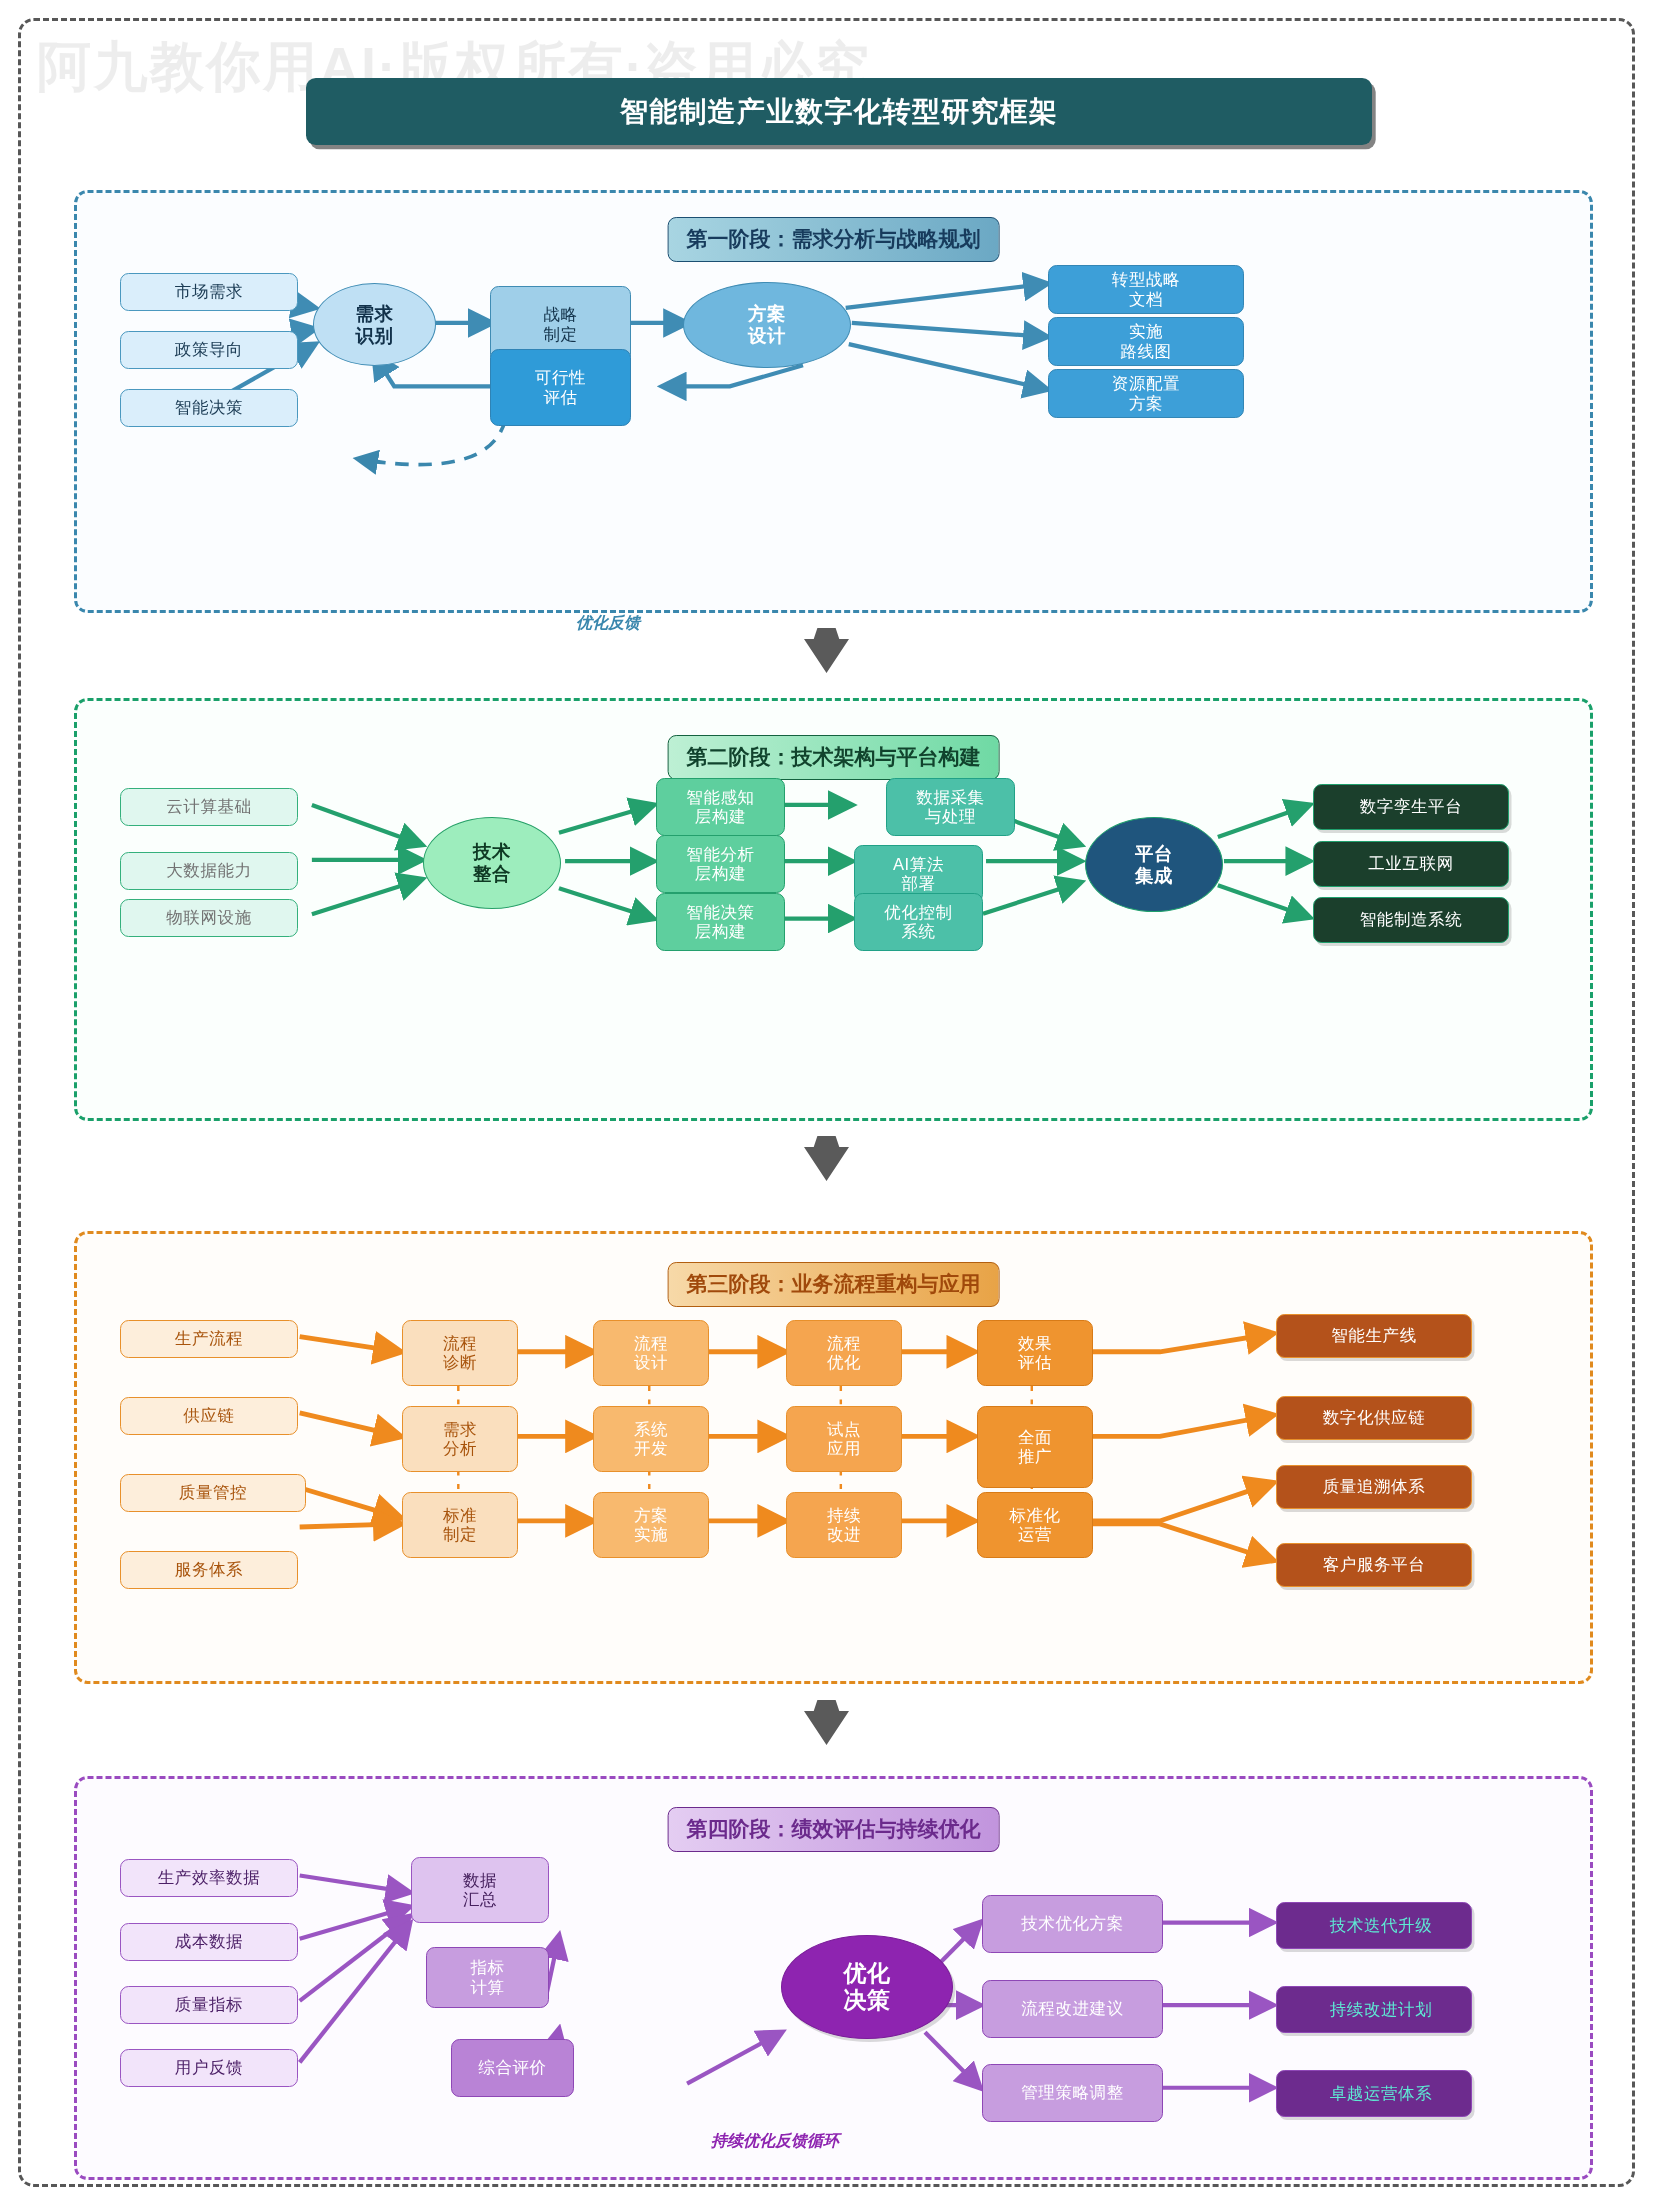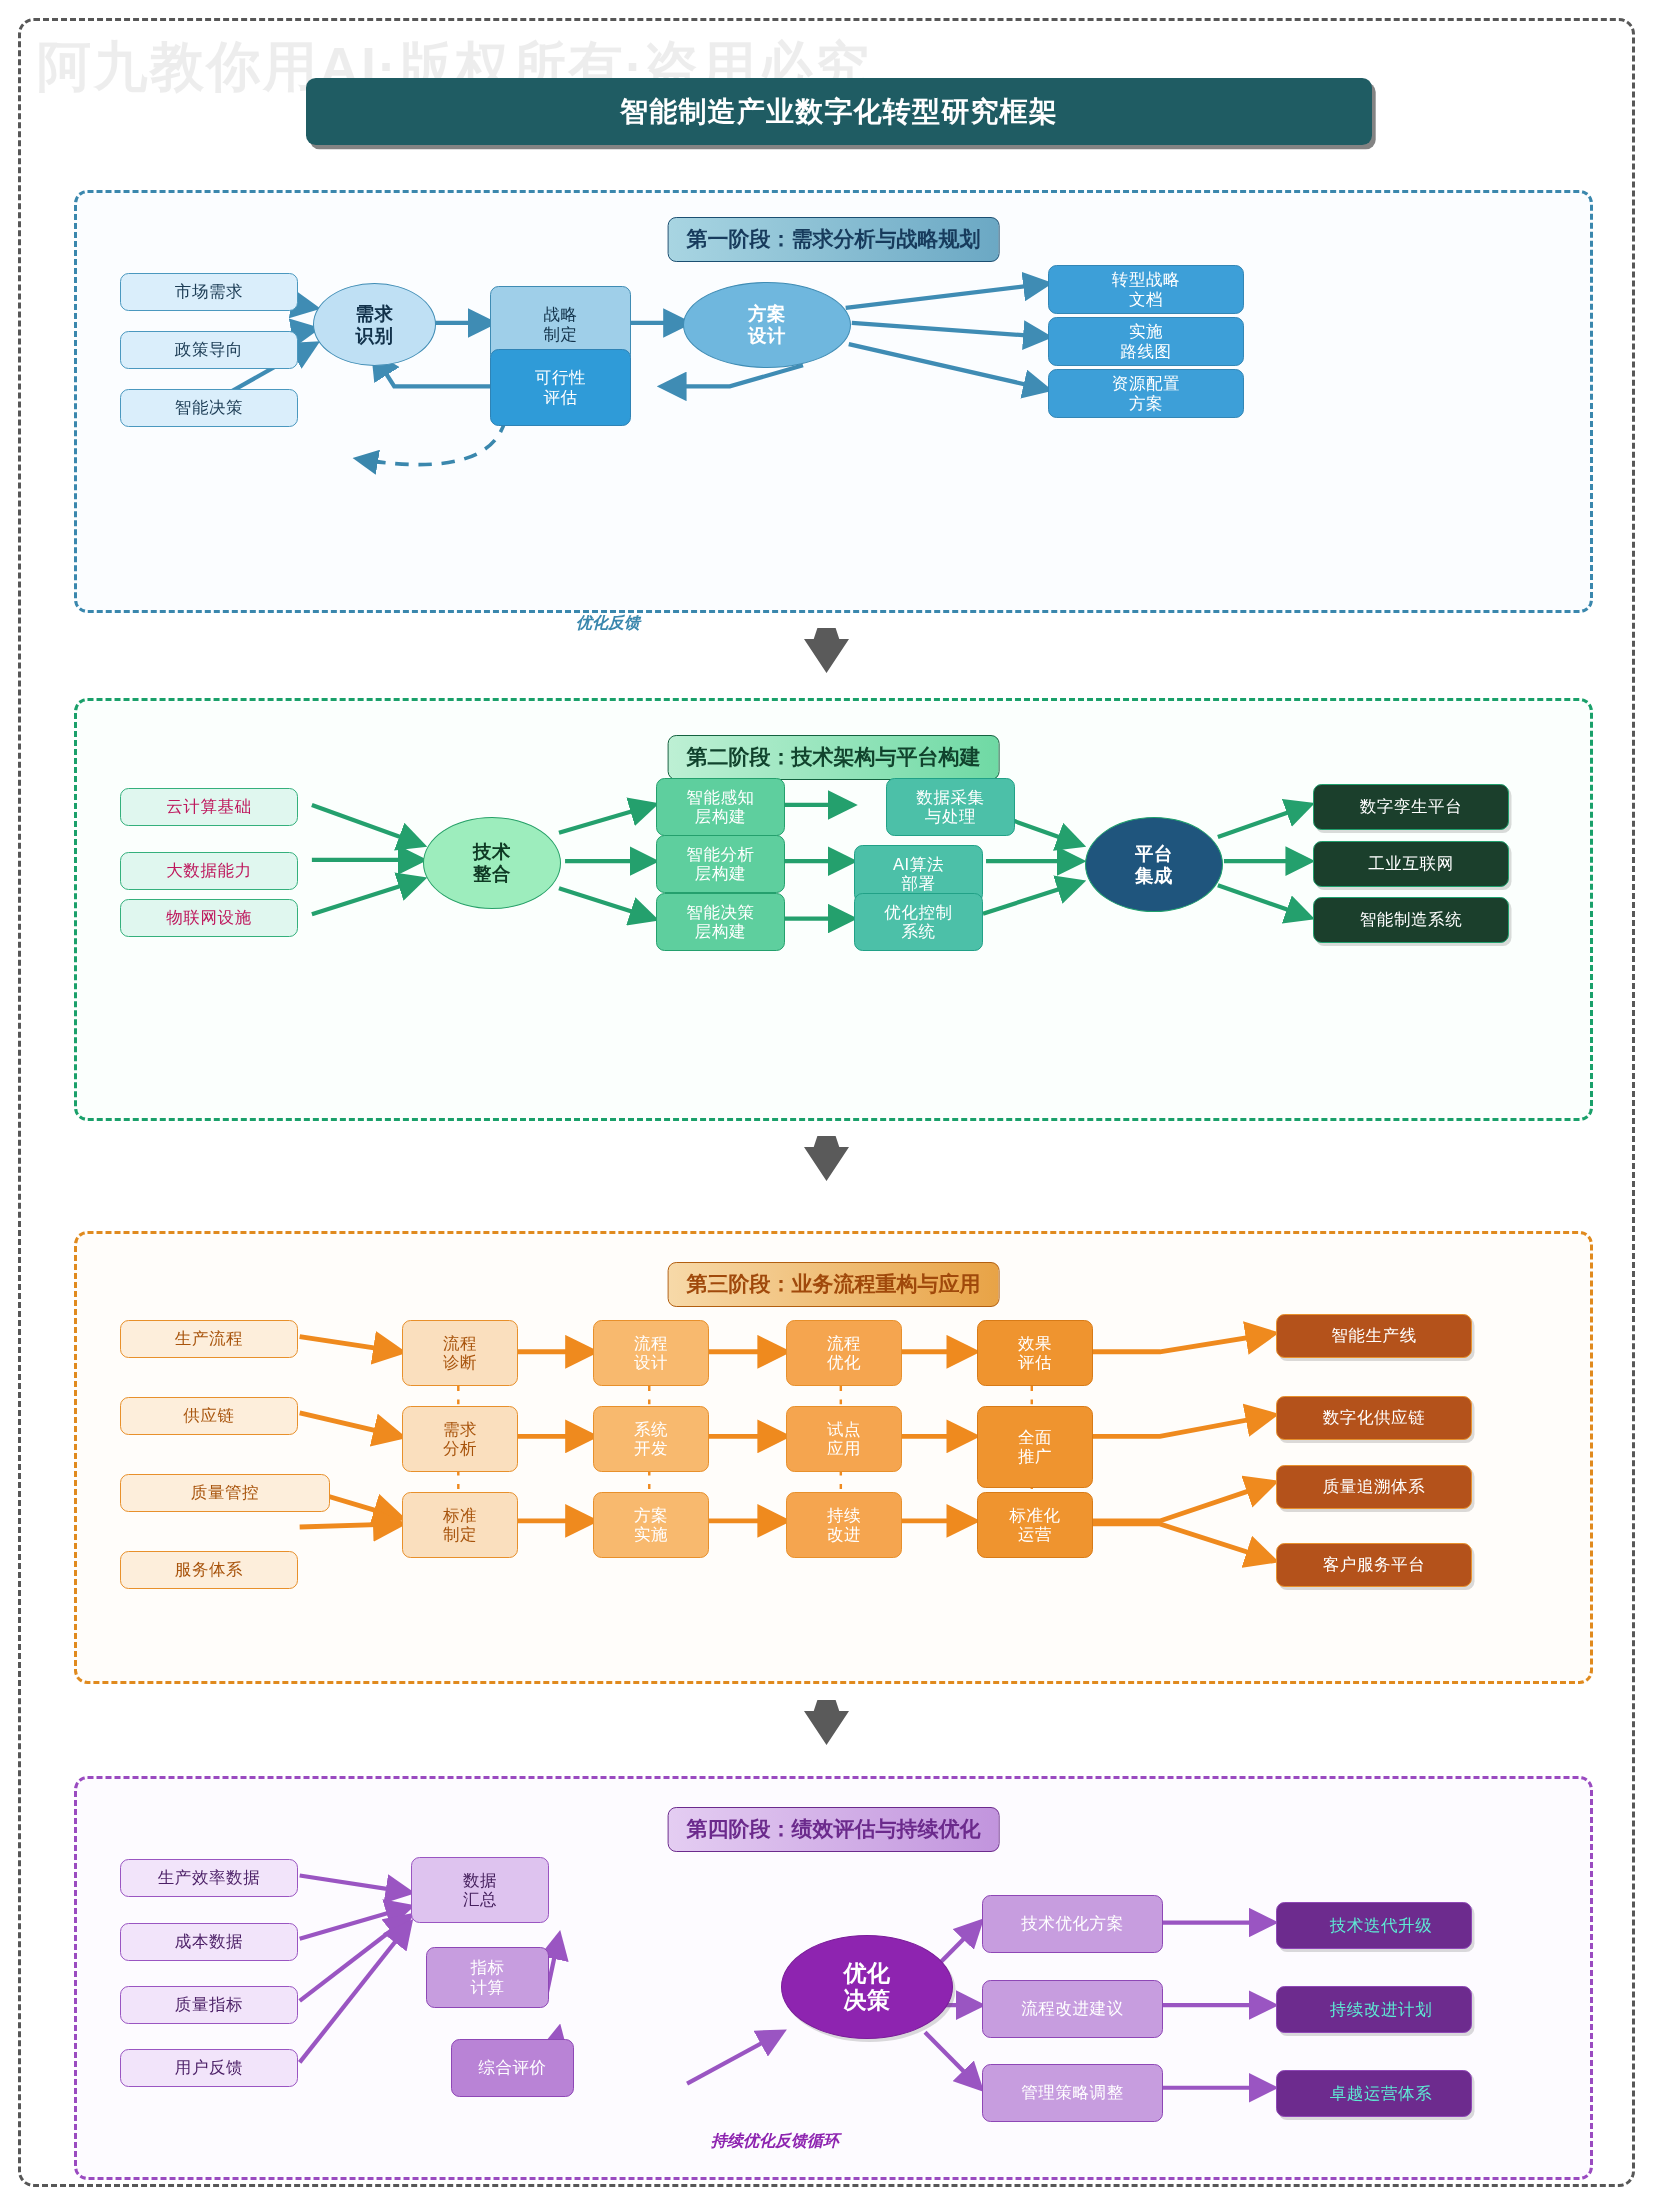--- a/index.html
+++ b/index.html
@@ -64,21 +64,21 @@
 
   
   .p1-in   {background:#daeefb;border-color:#4a98bf;color:#1b3b54;}
   .p1-proc {background:#9fcfe9;border-color:#3f8cb4;color:#14344c;}
   .p1-core {background:#bfe0f4;border-color:#3f8cb4;color:#11314a;}
   .p1-mid  {background:#6fb7de;border-color:#3f8cb4;color:#ffffff;font-weight:700;}
   .p1-deep {background:#2f9bd8;border-color:#2f83b5;color:#ffffff;}
   .p1-out  {background:#3d9fd8;border-color:#3386b5;color:#ffffff;}
 
   
-  .p2-in   {background:#e0f7ef;border-color:#34b07c;color:#be185d;}
+  .p2-in   {background:#e0f7ef;border-color:#34b07c;color:#737373;}
   .p2-core {background:#9dedbd;border-color:#27a068;color:#0f3a24;}
   .p2-proc {background:#5ecf9e;border-color:#24a06d;color:#ffffff;}
   .p2-proc2{background:#4cc0a8;border-color:#21a187;color:#ffffff;}
   .p2-hub  {background:#1f557d;border-color:#1fa06d;color:#ffffff;}
   .p2-out  {background:#1b3f2c;border-color:#1fa06d;color:#ffffff;}
 
   
   .p3-in   {background:#fdeedb;border-color:#e8902b;color:#a8540c;}
   .p3-s1   {background:#fadfbe;border-color:#e8902b;color:#a8540c;}
   .p3-s2   {background:#f8b96e;border-color:#e8902b;color:#ffffff;}
@@ -286,21 +286,21 @@
       <path d="M 938 388 L 938 422"></path>
       <path d="M 1252 248 L 1252 282"></path>
       <path d="M 1252 388 L 1252 422"></path>
       <path d="M 1565 248 L 1565 282"></path>
       <path d="M 1565 388 L 1565 422"></path>
     </g>
   </svg>
 
   <div class="node p3-in" style="left:43px;top:86px;width:178px;height:38px;">生产流程</div>
   <div class="node p3-in" style="left:43px;top:163px;width:178px;height:38px;">供应链</div>
-  <div class="node p3-in" style="left:43px;top:240px;width:210px;height:38px;">质量管控</div>
+  <div class="node p3-in" style="left:43px;top:240px;width:186px;height:38px;">质量管控</div>
   <div class="node p3-in" style="left:43px;top:317px;width:178px;height:38px;">服务体系</div>
 
   <div class="node p3-s1" style="left:325px;top:86px;width:116px;height:66px;">流程
 诊断</div>
   <div class="node p3-s1" style="left:325px;top:172px;width:116px;height:66px;">需求
 分析</div>
   <div class="node p3-s1" style="left:325px;top:258px;width:116px;height:66px;">标准
 制定</div>
 
   <div class="node p3-s2" style="left:516px;top:86px;width:116px;height:66px;">流程

